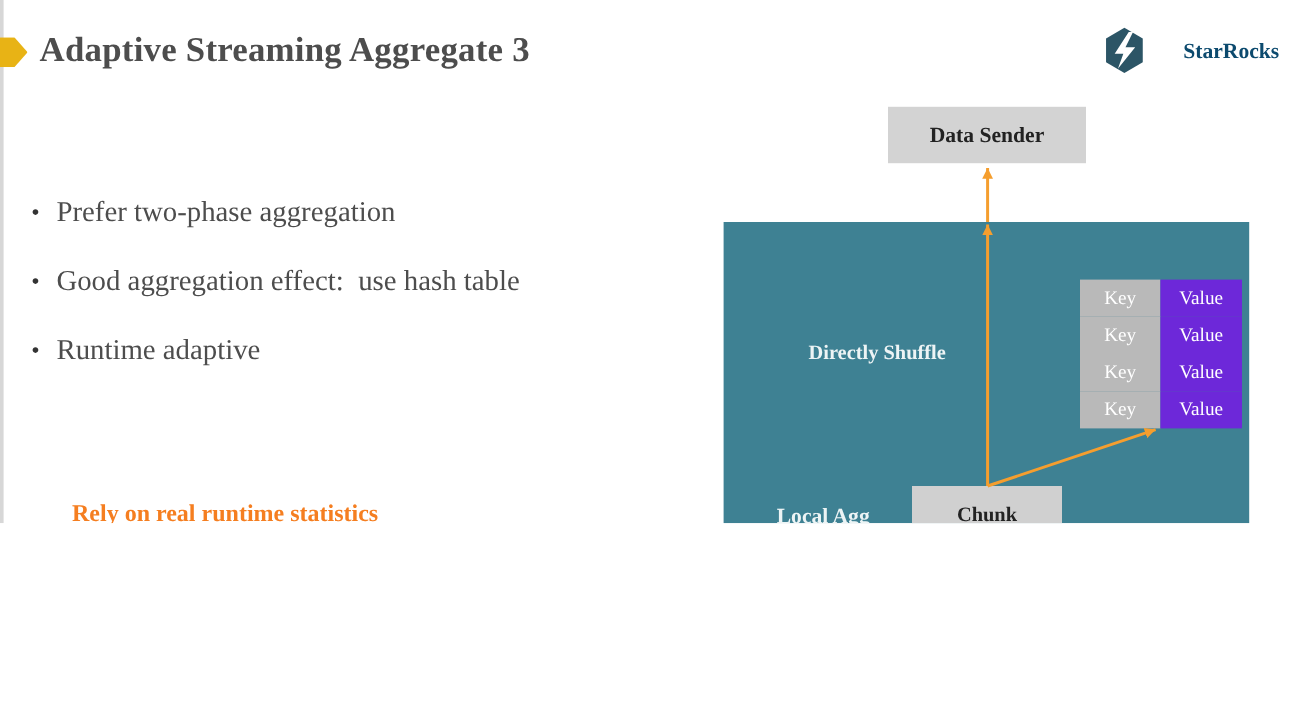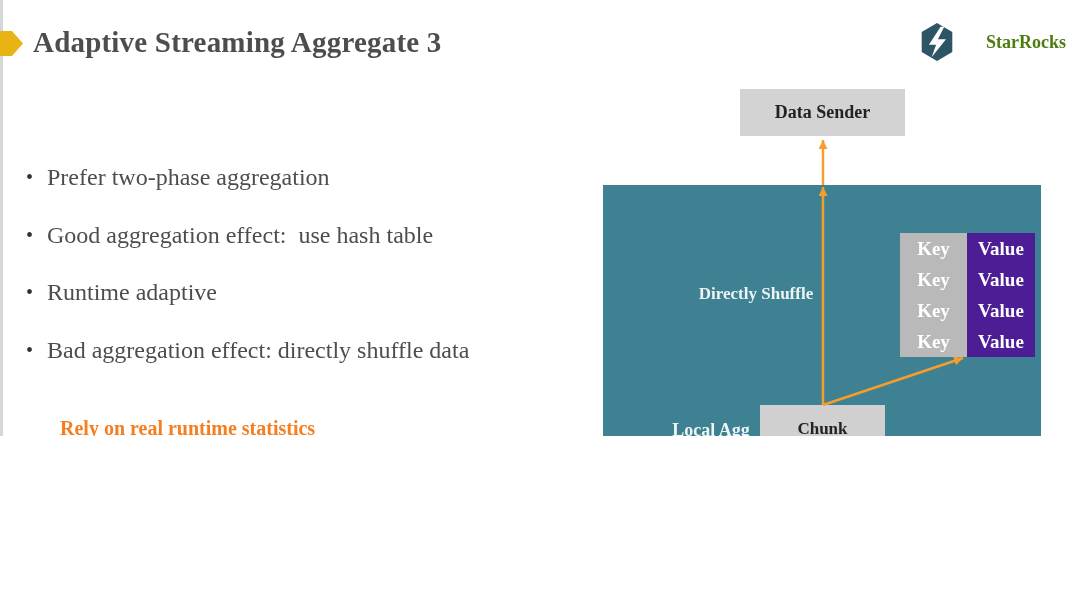--- a/index.html
+++ b/index.html
@@ -13,21 +13,21 @@
   
   .title-marker {
     position:absolute; left:0; top:31px; width:23px; height:25px; background:#E8B315;
     clip-path:polygon(0 0, 52% 0, 100% 50%, 52% 100%, 0 100%);
   }
   h1.title {
     position:absolute; left:33px; top:26px; font-size:29px; font-weight:bold;
     color:#4d4d4d; letter-spacing:0.2px;
   }
   .brand { position:absolute; right:14px; top:22px; display:flex; align-items:center; gap:7px; }
-  .brand-text { font-size:18px; font-weight:bold; color:#4d7c0f;margin-left:24px; }
+  .brand-text { font-size:18px; font-weight:bold; color:#0c4a6e;margin-left:24px; }
 
   
   ul.bullets { position:absolute; left:26px; top:149px; list-style:none; }
   ul.bullets li {
     height:57.5px; display:flex; align-items:center;
     font-size:24px; color:#4d4d4d;
   }
   ul.bullets li::before { content:"\2022"; font-size:20px; margin-right:14px; color:#333; }
   ul.bullets li span { white-space:pre-wrap; }
 
@@ -37,33 +37,33 @@
 
   
   .box {
     position:absolute; display:flex; align-items:center; justify-content:center;
     background:#D3D3D3; color:#222; font-weight:bold;
   }
   .sender { left:740px; top:89px;  width:165px; height:47px; font-size:18px; }
   .scan   { left:740px; top:508px; width:165px; height:47px; font-size:18px; }
   .chunk  { left:760px; top:405px; width:125px; height:48px; font-size:17px; background:#D0D0D0;text-align:center; }
   .panel  { position:absolute; left:603px; top:185px; width:438px; height:280px; background:#3E8193; }
-  .lbl { position:absolute; color:#EDF4F5; font-weight:bold; text-align:center;margin-left:25px; }
+  .lbl { position:absolute; color:#EDF4F5; font-weight:bold; text-align:center; }
   .shuffle  { left:646px; top:284px; width:170px; font-size:17px; }
   .localagg { left:611px; top:420px; width:150px; font-size:18px; }
   .aggby    { left:900px; top:369px; width:140px; font-size:17px; line-height:23px; }
   .aggby span { display:block; }
 
   .kv { position:absolute; left:900px; top:233px; display:grid; grid-template-columns:67px 68px; }
   .kv .cell {
     height:31px; display:flex; align-items:center; justify-content:center;
-    color:#ffffff; font-weight:bold; font-size:19px;
+    color:#ffffff; font-weight:normal; font-size:16px;
   }
   .kv .k { background:#B9B9B9; }
-  .kv .v { background:#4c1d95; }
+  .kv .v { background:#6d28d9; }
 
   svg.arrows { position:absolute; left:0; top:0; width:1080px; height:607px; pointer-events:none; }
 </style>
 </head>
 <body>
 
 <div class="slide">
   <div class="left-edge"></div>
 
   <span class="title-marker"></span>
@@ -79,23 +79,20 @@
 
   <ul class="bullets">
     <li>
         <span>Prefer two-phase aggregation</span>
       </li>
     <li>
         <span>Good aggregation effect:  use hash table</span>
       </li>
     <li>
         <span>Runtime adaptive</span>
-      </li>
-    <li>
-        <span>Bad aggregation effect: directly shuffle data</span>
       </li>
   </ul>
 
   <div class="notes">
     <div>Rely on real runtime statistics</div>
   </div>
 
   <div class="box sender">Data Sender</div>
 
   <div class="panel"></div>

